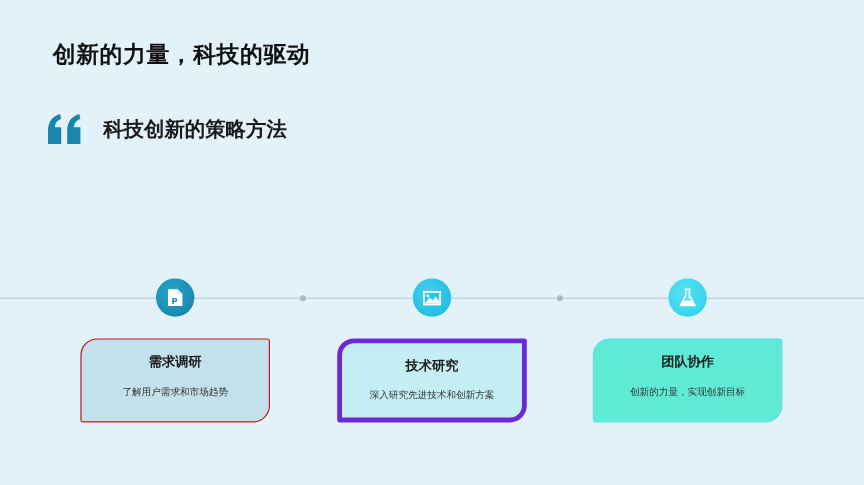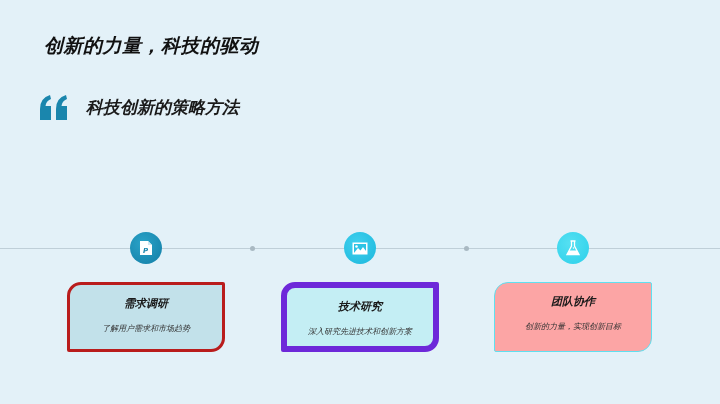--- a/index.html
+++ b/index.html
@@ -1,21 +1,21 @@
 <!DOCTYPE html>
 <html><head>
   <meta charset="utf-8">
   <style>
     * { margin: 0; padding: 0; box-sizing: border-box; }
     html, body {
       width: 720px; height: 404px; overflow: hidden;
       background: #e3f1f8;
       font-family: "DejaVu Sans", "Liberation Sans", sans-serif;
     }
-    .slide { position: relative; width: 720px; height: 404px; background: #e3f1f8; font-style: italic; }
+    .slide { position: relative; width: 720px; height: 404px; background: #e3f1f8; }
     .main-title {
       position: absolute; left: 44px; top: 33px;
       font-size: 19px; font-weight: bold; color: #111;
       letter-spacing: 0.5px;
     }
     .quote-icon {
       position: absolute; left: 38px; top: 92px;
       width: 32px; height: 30px;
     }
     .section-title {
@@ -67,42 +67,42 @@
   <div class="dot" style="left:250px"></div>
   <div class="dot" style="left:464px"></div>
 
   <div class="step-icon" style="left:130px; background:radial-gradient(circle at 40% 35%, #2aa3c8, #137ea6);">
     <svg width="14" height="16" viewBox="0 0 14 16">
       <path d="M1 1 L9 1 L13 5 L13 15 L1 15 Z" fill="#ffffff"></path>
       <path d="M9 1 L9 5 L13 5" fill="#cfe8f2"></path>
       <text x="4" y="13" font-size="7" font-family="DejaVu Sans, sans-serif" fill="#1a86ad" font-weight="bold">P</text>
     </svg>
   </div>
-  <div class="card" style="left:67px; background:#c2e1ea; border:3px solid #b91c1c;">
+  <div class="card" style="left:67px; background:#c2e1ea; border:1px solid #b91c1c;">
     <div class="card-title">需求调研</div>
     <div class="card-desc">了解用户需求和市场趋势</div>
   </div>
 
   <div class="step-icon" style="left:344px; background:radial-gradient(circle at 40% 35%, #3fd0ee, #1bb7dc);">
     <svg width="16" height="13" viewBox="0 0 16 13">
       <rect x="0.5" y="0.5" width="15" height="12" fill="#ffffff"></rect>
       <rect x="2" y="2" width="12" height="9" fill="#2cc4e5"></rect>
       <circle cx="4.5" cy="4.5" r="1.3" fill="#ffffff"></circle>
       <path d="M2 11 L6 6 L8.5 8.5 L11 5 L14 9 L14 11 Z" fill="#ffffff"></path>
     </svg>
   </div>
-  <div class="card" style="left:281px; background:#c4eef4; border:6px solid #6d28d9;">
+  <div class="card" style="left:281px; background:#c4eef4; border:4px solid #6d28d9;">
     <div class="card-title">技术研究</div>
     <div class="card-desc">深入研究先进技术和创新方案</div>
   </div>
 
   <div class="step-icon" style="left:557px; background:radial-gradient(circle at 40% 35%, #55e0f2, #2cd0ea);">
     <svg width="14" height="16" viewBox="0 0 14 16">
       <path d="M4.5 1 L9.5 1 M5.5 1 L5.5 6 L1 14.5 L13 14.5 L8.5 6 L8.5 1" fill="none" stroke="#ffffff" stroke-width="1.3"></path>
       <path d="M3.2 10.5 L10.8 10.5 L13 14.5 L1 14.5 Z" fill="#ffffff"></path>
       <circle cx="7.5" cy="8" r="0.8" fill="#ffffff"></circle>
     </svg>
   </div>
-  <div class="card" style="left:494px; background:#fca5a5; border:1px solid #5fe0f0;">
+  <div class="card" style="left:494px; background:#5eead4; border:1px solid #5fe0f0;">
     <div class="card-title">团队协作</div>
     <div class="card-desc">创新的力量，实现创新目标</div>
   </div>
 </div>
 
 </body></html>

